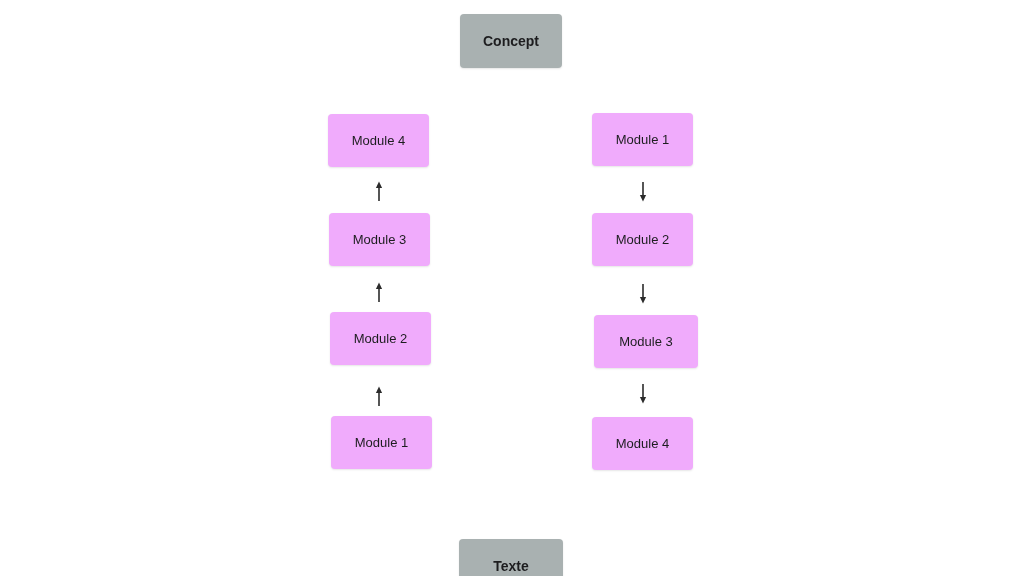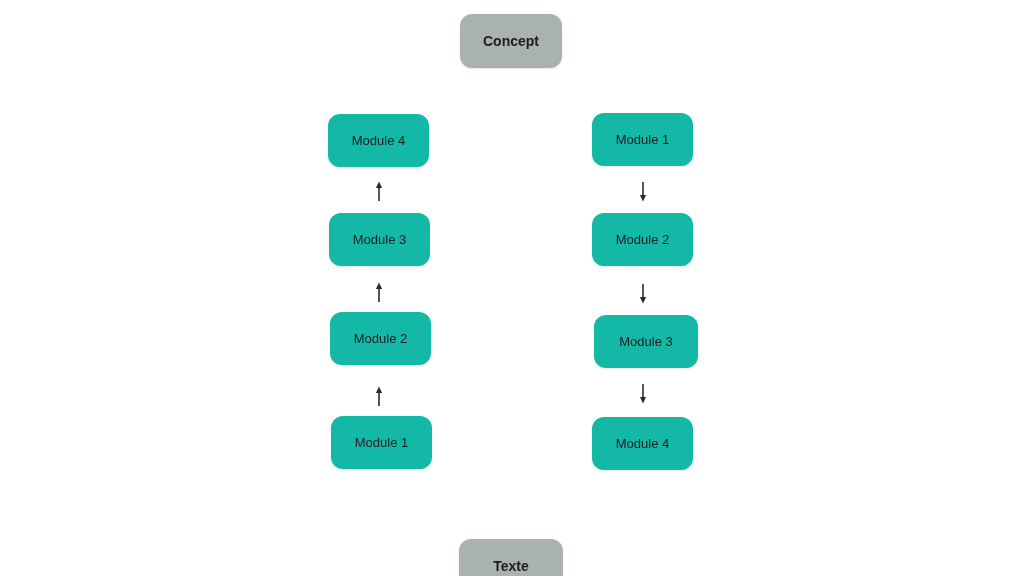--- a/index.html
+++ b/index.html
@@ -13,33 +13,33 @@
     width: 1024px;
     height: 576px;
     background: #ffffff;
     overflow: hidden;
   }
   .node {
     position: absolute;
     display: flex;
     align-items: center;
     justify-content: center;
-    border-radius: 12px;
+    border-radius: 4px;
     color: #1d1d1f;
     box-shadow: 0 1px 2px rgba(0,0,0,0.10);
     box-sizing: border-box;
     text-align: center;
   }
   .node--gray {
     background: #a9b1b1;
     font-weight: 700;
     font-size: 14px;
   }
   .node--purple {
-    background: #14b8a6;
+    background: #f0abfc;
     font-weight: 500;
     font-size: 13px;
   }
   .arrow {
     position: absolute;
     width: 14px;
     height: 21px;
     display: flex;
     align-items: center;
     justify-content: center;

